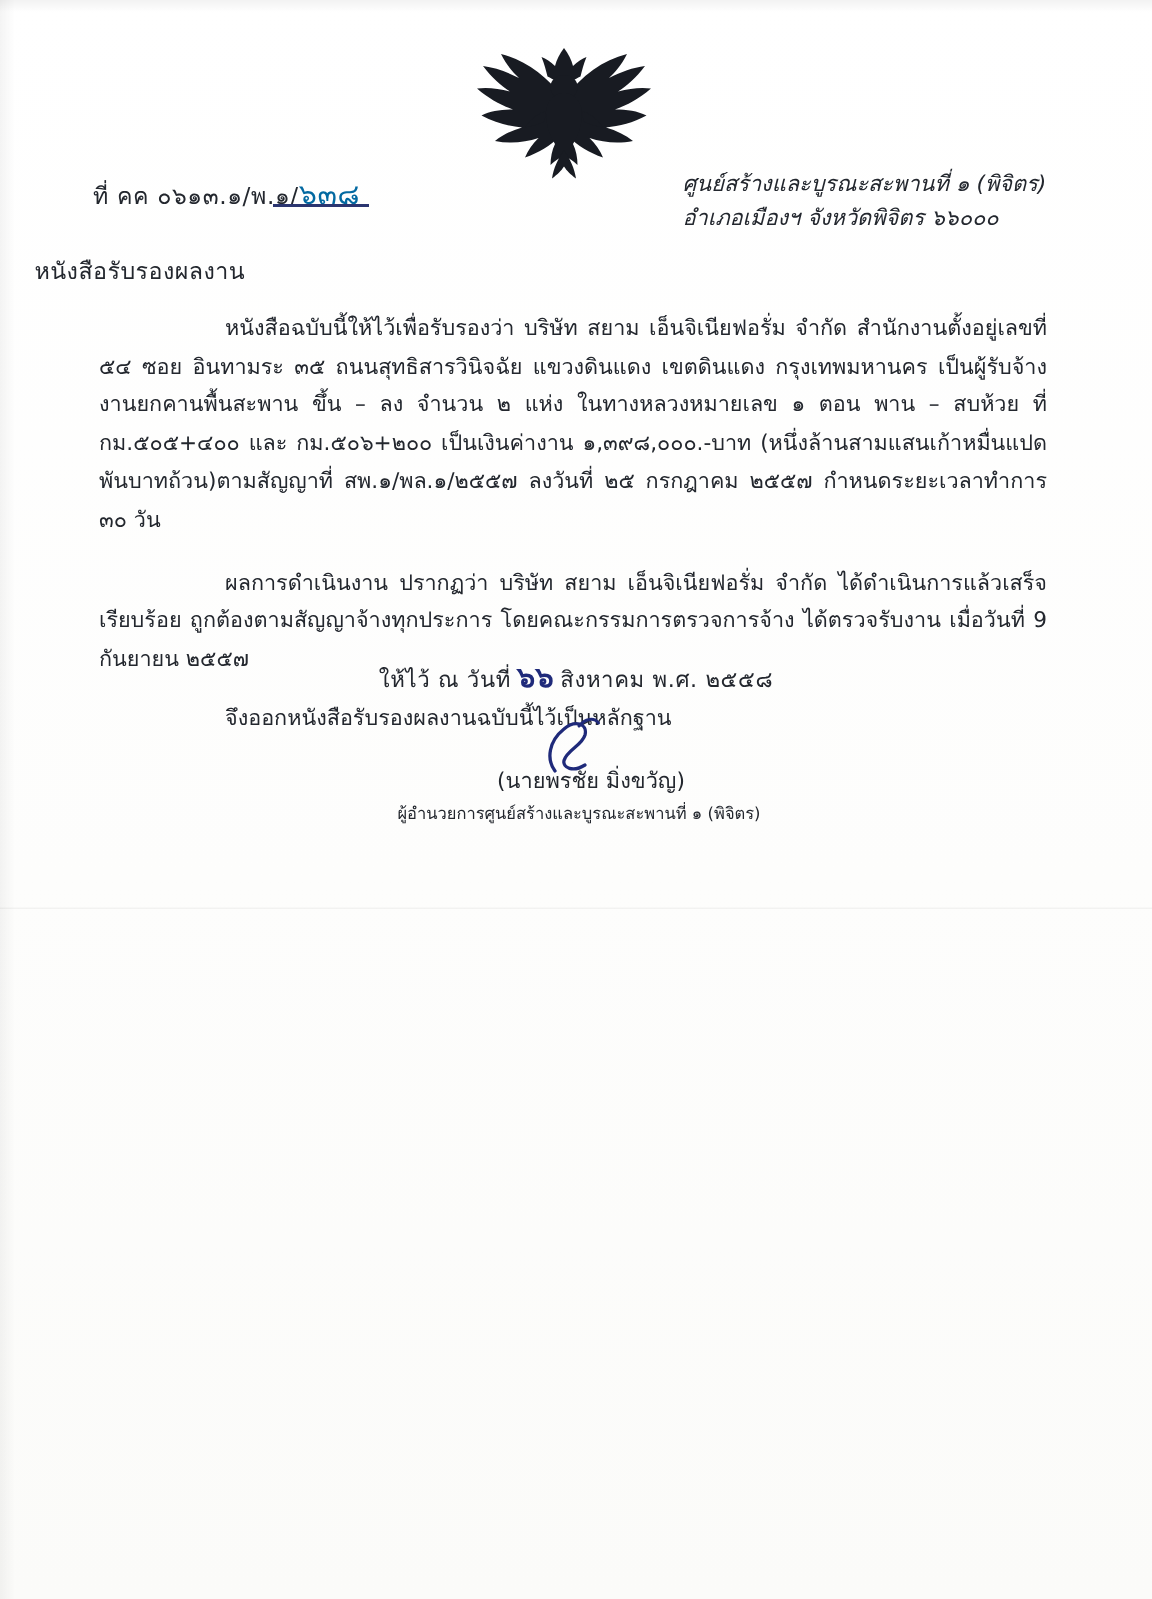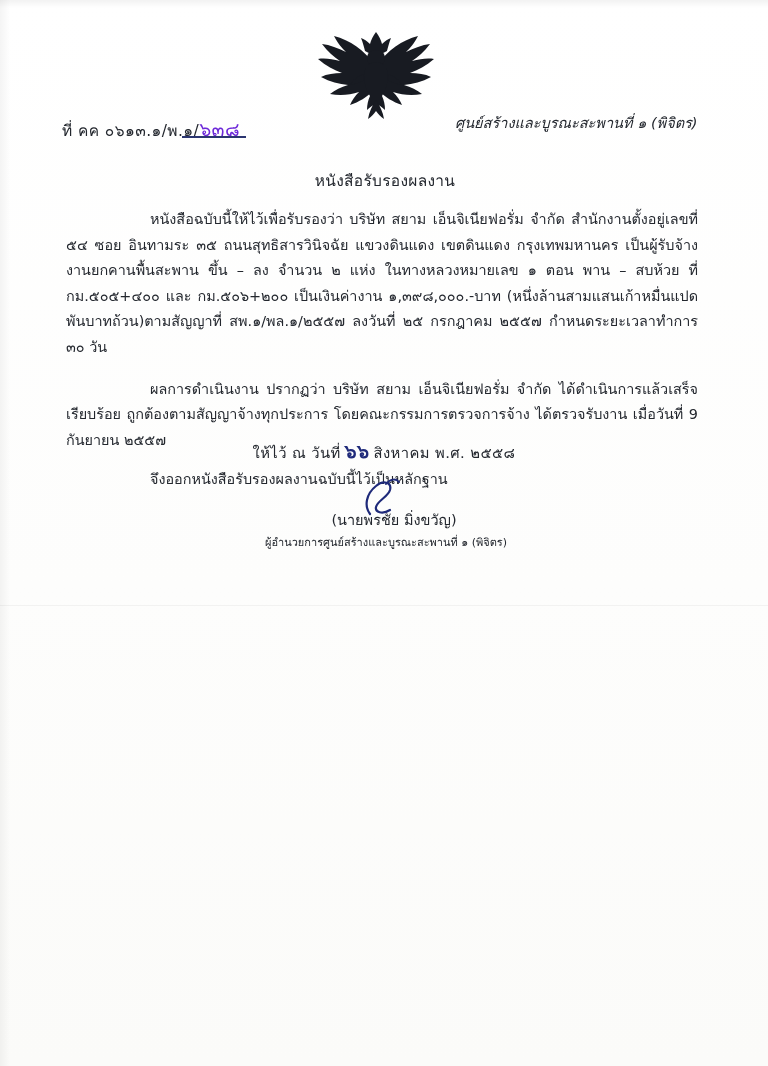--- a/index.html
+++ b/index.html
@@ -67,21 +67,21 @@
     position: absolute;
     left: 62px;
     top: 114px;
     font-size: 15.5px;
     letter-spacing: 0.4px;
     white-space: nowrap;
   }
   .ref-no .handwritten {
     font-family: "DejaVu Serif", serif;
     font-size: 19px;
-    color: #6d28d9;
+    color: #0369a1;
   }
   .ref-underline {
     position: absolute;
     left: 182px;
     top: 136px;
     width: 64px;
     height: 1.5px;
     background: #2b3570;
   }
 
@@ -93,24 +93,23 @@
     line-height: 1.6;
     white-space: nowrap;
     font-style: italic;
   }
 
   .doc-title {
     position: absolute;
     left: 0;
     top: 168px;
     width: 768px;
-    text-align: center;
     font-size: 15.5px;
     letter-spacing: 0.3px;
-    padding-left: 2px;
+    padding-left: 23px;
     box-sizing: border-box;
   }
 
   .body-text {
     position: absolute;
     left: 66px;
     top: 207px;
     width: 632px;
     font-size: 14.4px;
     line-height: 25.6px;
@@ -204,20 +203,21 @@
       </svg>
     </div>
 
     <div class="ref-no">
       <span>ที่ คค ๐๖๑๓.๑/พ.๑/</span><span class="handwritten">๖๓๘</span>
     </div>
     <div class="ref-underline"></div>
 
     <div class="office-block">
       <div>ศูนย์สร้างและบูรณะสะพานที่ ๑ (พิจิตร)</div>
+      <div>อำเภอเมืองฯ จังหวัดพิจิตร ๖๖๐๐๐</div>
     </div>
 
     <div class="doc-title">หนังสือรับรองผลงาน</div>
 
     <div class="body-text">
       <p class="para p1">หนังสือฉบับนี้ให้ไว้เพื่อรับรองว่า บริษัท สยาม เอ็นจิเนียฟอรั่ม จำกัด  สำนักงานตั้งอยู่เลขที่ ๕๔ ซอย อินทามระ ๓๕ ถนนสุทธิสารวินิจฉัย แขวงดินแดง เขตดินแดง กรุงเทพมหานคร เป็นผู้รับจ้าง งานยกคานพื้นสะพาน ขึ้น – ลง จำนวน ๒ แห่ง ในทางหลวงหมายเลข ๑ ตอน พาน – สบห้วย ที่ กม.๕๐๕+๔๐๐ และ กม.๕๐๖+๒๐๐ เป็นเงินค่างาน ๑,๓๙๘,๐๐๐.-บาท (หนึ่งล้านสามแสนเก้าหมื่นแปดพันบาทถ้วน)ตามสัญญาที่ สพ.๑/พล.๑/๒๕๕๗ ลงวันที่ ๒๕ กรกฎาคม ๒๕๕๗ กำหนดระยะเวลาทำการ ๓๐ วัน</p>
       <p class="para p2">ผลการดำเนินงาน  ปรากฏว่า บริษัท สยาม เอ็นจิเนียฟอรั่ม จำกัด  ได้ดำเนินการแล้วเสร็จเรียบร้อย ถูกต้องตามสัญญาจ้างทุกประการ โดยคณะกรรมการตรวจการจ้าง ได้ตรวจรับงาน เมื่อวันที่ 9 กันยายน ๒๕๕๗</p>
       <p class="para p3">จึงออกหนังสือรับรองผลงานฉบับนี้ไว้เป็นหลักฐาน</p>
     </div>
 

